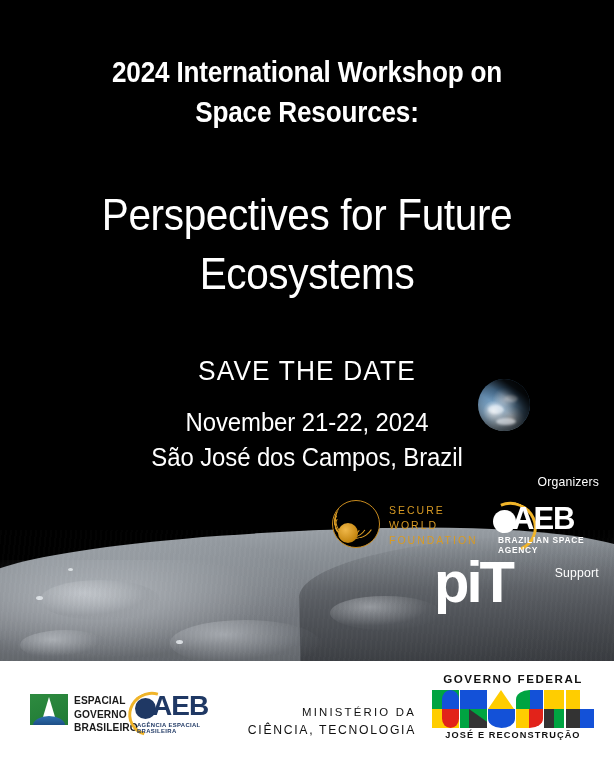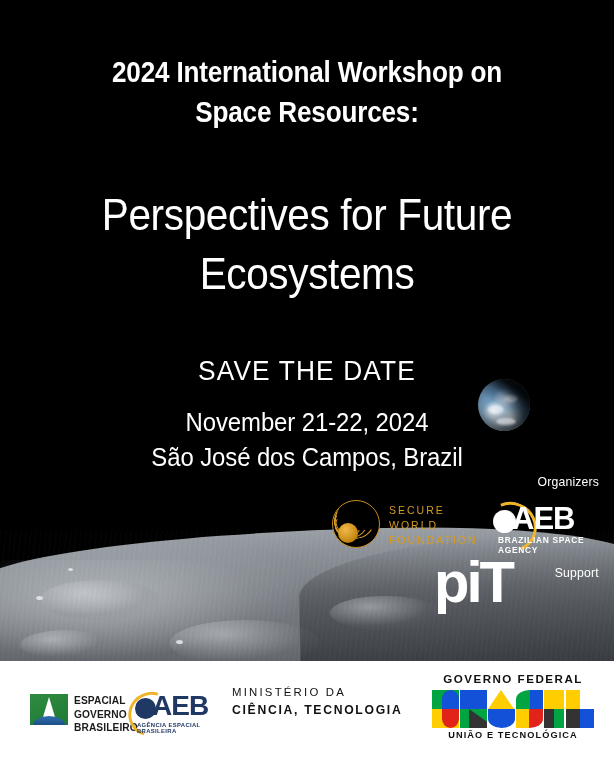--- a/index.html
+++ b/index.html
@@ -365,33 +365,33 @@
     position: absolute;
     left: 9px; top: 28px;
     color: #1f3864;
     font-size: 5.9px;
     font-weight: 700;
     letter-spacing: 0.35px;
   }
 
   
   #ministry {
-    left: 232px; top: 684px; width: 184px;
-    text-align: left;
+    left: 232px; top: 704px; width: 184px;
+    text-align: right;
     color: #111111;
     line-height: 1.52;
   }
   #ministry .m1 {
     font-size: 11.4px;
     font-weight: 400;
     letter-spacing: 2.2px;
   }
   #ministry .m2 {
     font-size: 12.2px;
-    font-weight: 700;
+    font-weight: 400;
     letter-spacing: 1.7px;
   }
 
   
   #gov { left: 428px; top: 672px; width: 170px; }
   #gov .gov-top {
     position: absolute;
     left: 0; top: 0; width: 170px;
     text-align: center;
     color: #111111;
@@ -579,16 +579,16 @@
         <div style="position:absolute;left:10px;top:50%;width:10px;height:50%;background:#00a441;"></div>
       </div>
 
       <div class="bl" style="left:134px;width:28px;">
         <div style="position:absolute;left:0;top:0;width:14px;height:50%;background:#ffcd00;"></div>
         <div style="position:absolute;left:0;top:50%;width:14px;height:50%;background:#333333;"></div>
         <div style="position:absolute;left:14px;top:50%;width:14px;height:50%;background:#1351d8;"></div>
       </div>
     </div>
 
-    <div class="gov-bottom">UNIÃO E TECNOLÓGICA</div>
+    <div class="gov-bottom">JOSÉ E RECONSTRUÇÃO</div>
   </div>
 
 </div>
 
 </body></html>

